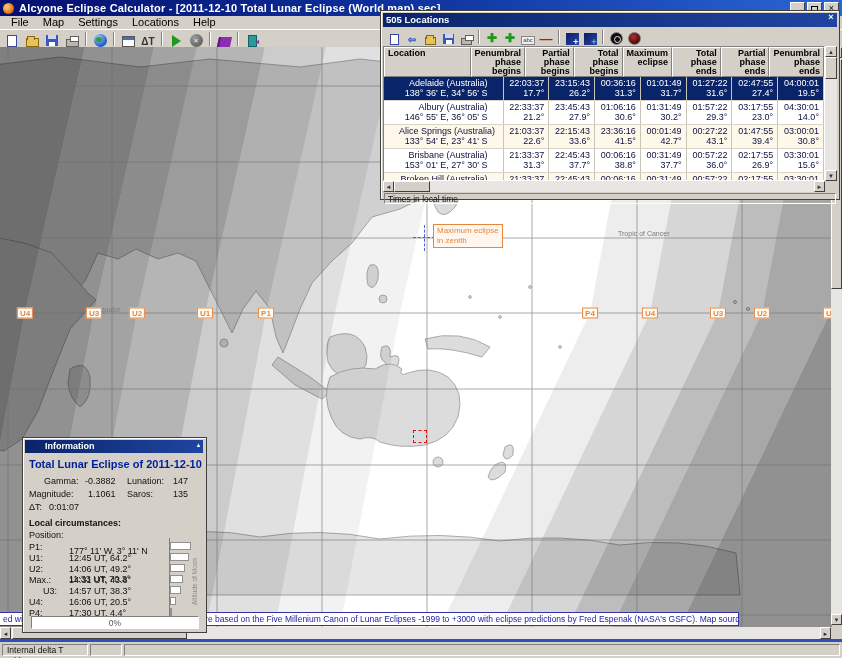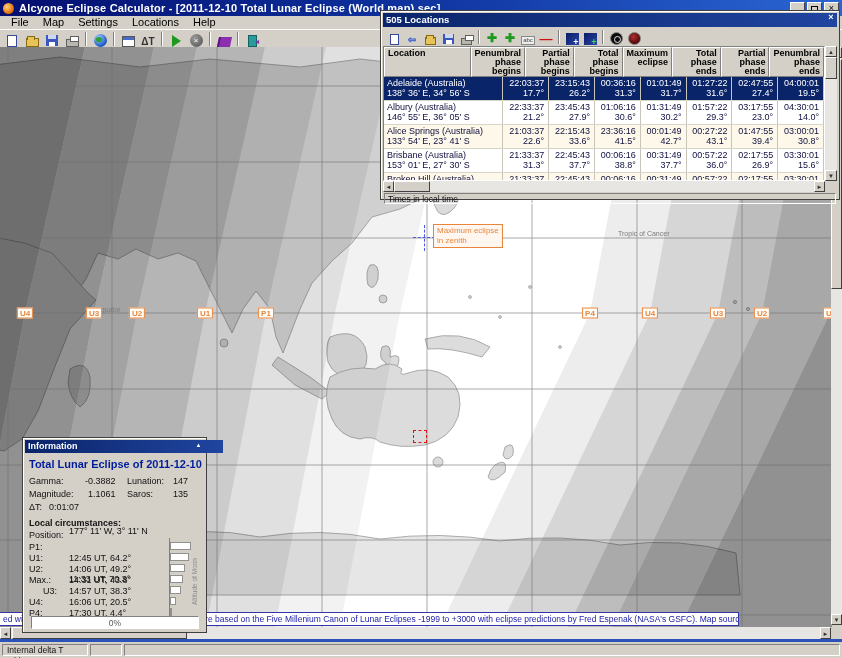--- a/index.html
+++ b/index.html
@@ -86,32 +86,32 @@
   #loc-toolbar .tbtn { width:18px; height:16px; }
   #loc-table { position:absolute; left:2px; top:35px; width:442px; height:135px; background:#fff; overflow:hidden; }
   #loc-head { display:flex; height:30px; background:#d4d0c8; font-size:9px; font-weight:bold; }
   .hcell { border-right:1px solid #808080; border-bottom:1px solid #808080; border-top:1px solid #fff; border-left:1px solid #fff; padding:1px 3px; white-space:pre-line; line-height:9px; text-align:right; }
   .hcell.loc { text-align:left; width:120px; }
   .hcell.num { width:66px; }
   #loc-rows { height:105px; overflow:hidden; }
   .lrow { display:flex; height:24px; font-size:9px; color:#101040; border-bottom:1px solid #d8d4c8; background:#fff; }
   .lrow.cream { background:#fdf8ea; }
   .lrow.selected { background:#0a246a; color:#fff; }
-  .lcell { width:120px; padding:1px 3px; line-height:10px; border-right:1px solid #c8c4b8; overflow:hidden; white-space:nowrap; }
+  .lcell { width:120px; padding:1px 15px; line-height:10px; border-right:1px solid #c8c4b8; overflow:hidden; white-space:nowrap;text-align:right; }
   .vcell { width:46px; padding:1px 4px 1px 2px; line-height:10px; border-right:1px solid #c8c4b8; text-align:right; }
   #loc-vsb { position:absolute; left:444px; top:35px; width:12px; height:135px; background:#e8e6e2; }
   #loc-vsb .thumb { position:absolute; left:0; top:11px; width:12px; height:22px; background:#d4d0c8; }
   #loc-hsb { position:absolute; left:2px; top:170px; width:442px; height:11px; background:#e8e6e2; }
   #loc-hsb .thumb { position:absolute; left:11px; top:0; width:36px; height:11px; background:#d4d0c8; }
   #loc-status { position:absolute; left:2px; top:181px; width:454px; height:13px; }
   #loc-status .field { margin:1px; height:11px; font-size:8.5px; line-height:10px; padding-left:3px; color:#111; }
 
   
   #infowin { position:absolute; left:22px; top:437px; width:185px; height:196px; background:#d4d0c8; border:1px solid #404040; box-shadow:inset 1px 1px 0 #fff; font-size:9px; }
-  #info-title { position:absolute; left:2px; top:2px; width:198px; height:13px; background:linear-gradient(90deg,#0a246a,#2045a0); color:#fff; font-size:9px; font-weight:bold; line-height:13px; padding-left:3px; }
+  #info-title { position:absolute; left:2px; top:2px; width:178px; height:13px; background:linear-gradient(90deg,#0a246a,#2045a0); color:#fff; font-size:9px; font-weight:bold; line-height:13px; padding-left:20px; }
   #info-collapse { position:absolute; right:2px; top:2px; width:11px; height:10px; color:#fff; font-size:6px; line-height:10px; text-align:center; }
   #info-heading { position:absolute; left:6px; top:20px; font-size:11px; font-weight:bold; color:#001e9c; }
   .inf-lbl { position:absolute; color:#111; }
   .inf-val { position:absolute; color:#111; }
   #info-local { position:absolute; left:6px; top:80px; font-weight:bold; color:#111; }
   .ev-lbl { position:absolute; left:6px; color:#111; }
   .ev-val { position:absolute; left:46px; color:#111; }
   #alt-axis { position:absolute; left:146px; top:100px; width:1px; height:82px; background:#808080; }
   .alt-bar { position:absolute; left:147px; height:8px; background:#fff; border:1px solid #909090; }
   #alt-chart-label { position:absolute; left:168px; top:112px; font-size:6.5px; color:#8a8a8a; writing-mode:vertical-rl; transform:rotate(180deg); height:64px; text-align:center; }
@@ -552,34 +552,34 @@
     <div id="loc-status">
       <div class="field sunken">Times in local time</div>
     </div>
   </div>
 
   <div id="infowin">
     <div id="info-title">Information</div>
     <div id="info-collapse">▲</div>
     <div id="info-heading">Total Lunar Eclipse of 2011-12-10</div>
 
-    <span class="inf-lbl" style="left:6px; top:38px;">Gamma:</span>
+    <span class="inf-lbl" style="left:21px; top:38px;">Gamma:</span>
     <span class="inf-val" style="left:62px; top:38px;">-0.3882</span>
     <span class="inf-lbl" style="left:104px; top:38px;">Lunation:</span>
     <span class="inf-val" style="left:150px; top:38px;">147</span>
     <span class="inf-lbl" style="left:6px; top:51px;">Magnitude:</span>
     <span class="inf-val" style="left:65px; top:51px;">1.1061</span>
     <span class="inf-lbl" style="left:104px; top:51px;">Saros:</span>
     <span class="inf-val" style="left:150px; top:51px;">135</span>
     <span class="inf-lbl" style="left:6px; top:64px;">ΔT:</span>
     <span class="inf-val" style="left:26px; top:64px;">0:01:07</span>
 
     <div id="info-local">Local circumstances:</div>
     <span class="ev-lbl" style="top:92px;">Position:</span>
-    <span class="ev-val" style="top:88px;">177° 11' W, 3° 11' N</span>
+    <span class="ev-val" style="top:108px;">177° 11' W, 3° 11' N</span>
 
     <span class="ev-lbl" style="top:104px;">P1:</span>
     <span class="ev-val" style="top:104px;margin-top:32px;">11:33 UT, 70.3°</span>
     <span class="ev-lbl" style="top:115px;">U1:</span>
     <span class="ev-val" style="top:115px;">12:45 UT, 64.2°</span>
     <span class="ev-lbl" style="top:126px;">U2:</span>
     <span class="ev-val" style="top:126px;">14:06 UT, 49.2°</span>
     <span class="ev-lbl" style="top:137px;">Max.:</span>
     <span class="ev-val" style="top:137px;">14:31 UT, 43.8°</span>
     <span class="ev-lbl" style="top:148px;padding-left:14px;">U3:</span>

